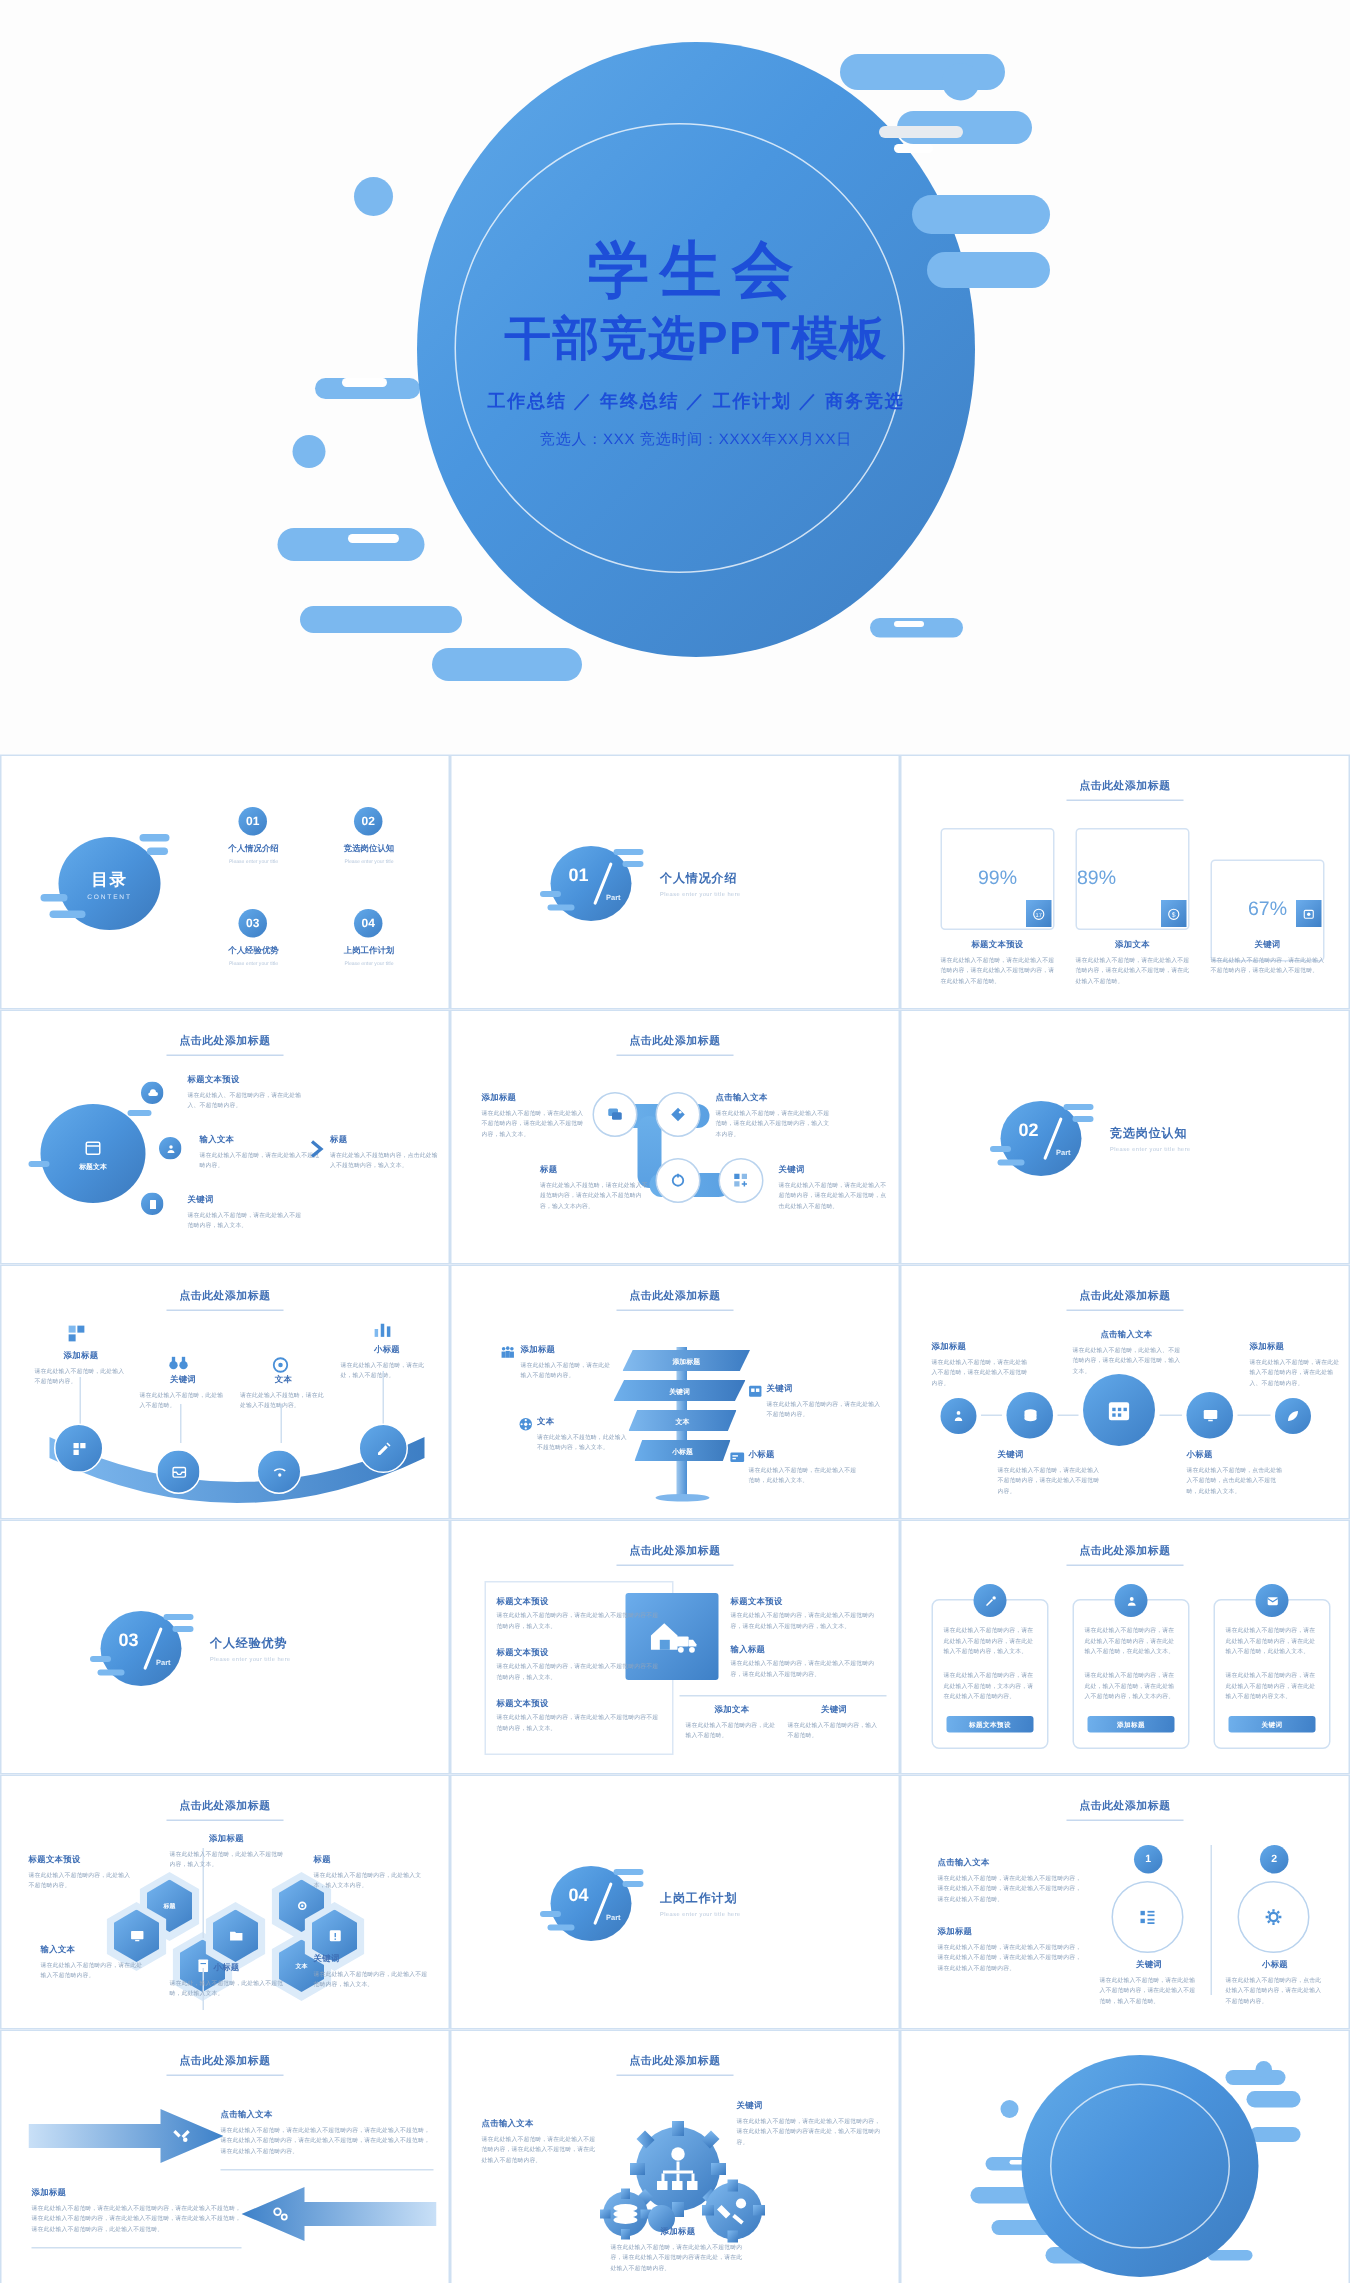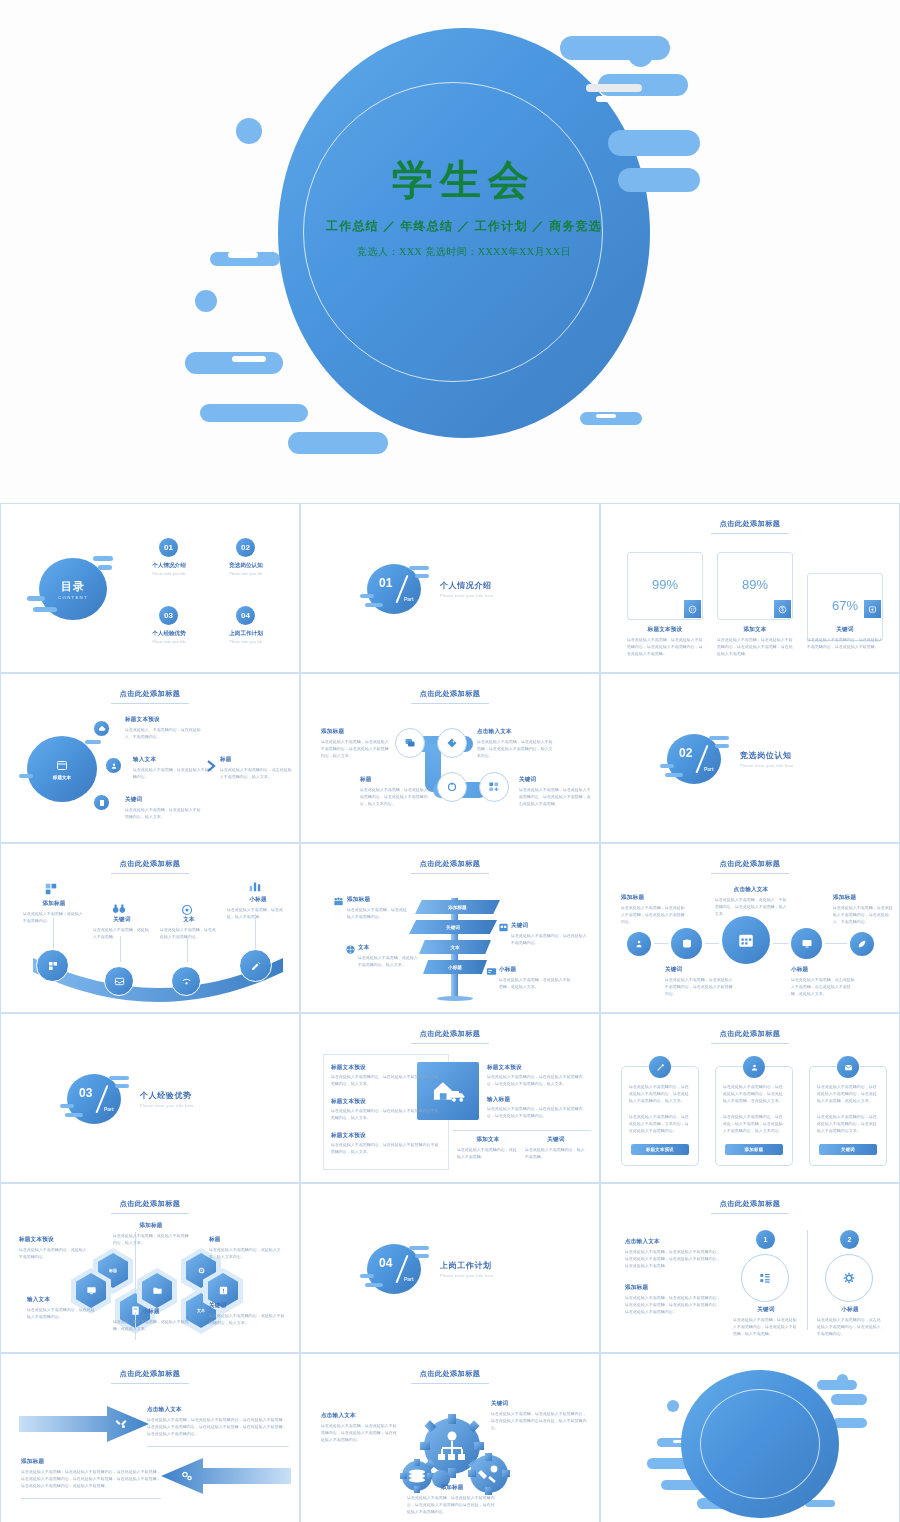--- a/index.html
+++ b/index.html
@@ -34,23 +34,22 @@
   .deco { position: absolute; background: #5aa3e8; border-radius: 99px; }
   .deco.pale { background: #7bb8ef; }
   .deco.gray { background: #e7ebf0; }
   .deco.white { background: #ffffff; }
 
   .hero-text {
     position: absolute;
     left: 278px; top: 155px;
     width: 372px;
     text-align: center;
-    color: #15803d;
+    color: #1d4ed8;
     z-index: 5;
-    font-family: Liberation Serif, serif;
   }
   .hero-t1 { font-size: 41px; font-weight: bold; letter-spacing: 7px; line-height: 1.22; }
   .hero-t2 { font-size: 31px; font-weight: bold; letter-spacing: 1px; line-height: 1.3; margin-top: 1px; }
   .hero-t3 { font-size: 12px; font-weight: bold; letter-spacing: 1.2px; margin-top: 13px; }
   .hero-t4 { font-size: 10px; letter-spacing: .5px; margin-top: 10px; }
 
   
   .grid {
     display: grid;
     grid-template-columns: repeat(3, 300px);
@@ -176,20 +175,21 @@
   <div class="deco pale" style="left:608px;top:130px;width:92px;height:26px;"></div>
   <div class="deco pale" style="left:618px;top:168px;width:82px;height:24px;"></div>
   <div class="deco white" style="left:596px;top:96px;width:26px;height:6px;"></div>
   <div class="deco pale" style="left:580px;top:412px;width:62px;height:13px;"></div>
   <div class="deco white" style="left:596px;top:414px;width:20px;height:4px;"></div>
 
   <div class="hero-ring"></div>
 
   <div class="hero-text">
     <div class="hero-t1">学生会</div>
+    <div class="hero-t2">干部竞选PPT模板</div>
     <div class="hero-t3">工作总结 ／ 年终总结 ／ 工作计划 ／ 商务竞选</div>
     <div class="hero-t4">竞选人：XXX   竞选时间：XXXX年XX月XX日</div>
   </div>
 </div>
 
 <div class="grid">
 
   <div class="slide">
       <div class="slide-inner">
     <div class="numblob" style="left:34px;top:50px;width:68px;height:62px;">
@@ -262,21 +262,21 @@
             <circle cx="12" cy="12" r="9" fill="none" stroke="#fff" stroke-width="2"></circle>
             <text x="12" y="16" font-size="10" text-anchor="middle" fill="#fff">17</text>
           </svg>
     </div>
     <div style="position:absolute;left:22px;top:118px;width:76px;text-align:center;">
       <div class="h">标题文本预设</div>
       <div class="p" style="margin-top:3px;text-align:left;">请在此处输入不超范畴，请在此处输入不超范畴内容，请在此处输入不超范畴内容，请在此处输入不超范畴。</div>
     </div>
 
     <div class="card" style="left:112px;top:44px;width:76px;height:68px;">
-      <div style="text-align:center;margin-top:24px;font-size:13px;color:#6ba4de;font-weight:500;">89%</div>
+      <div style="margin-top:24px;font-size:13px;color:#6ba4de;font-weight:500;">89%</div>
     </div>
     <div class="sq" style="left:169px;top:92px;width:17px;height:18px;">
       <svg width="9" height="9" viewBox="0 0 24 24" class="ico">
             <circle cx="12" cy="12" r="9" fill="none" stroke="#fff" stroke-width="2"></circle>
             <text x="12" y="16" font-size="12" text-anchor="middle" fill="#fff">$</text>
           </svg>
     </div>
     <div style="position:absolute;left:112px;top:118px;width:76px;text-align:center;">
       <div class="h">添加文本</div>
       <div class="p" style="margin-top:3px;text-align:left;">请在此处输入不超范畴，请在此处输入不超范畴内容，请在此处输入不超范畴，请在此处输入不超范畴。</div>

